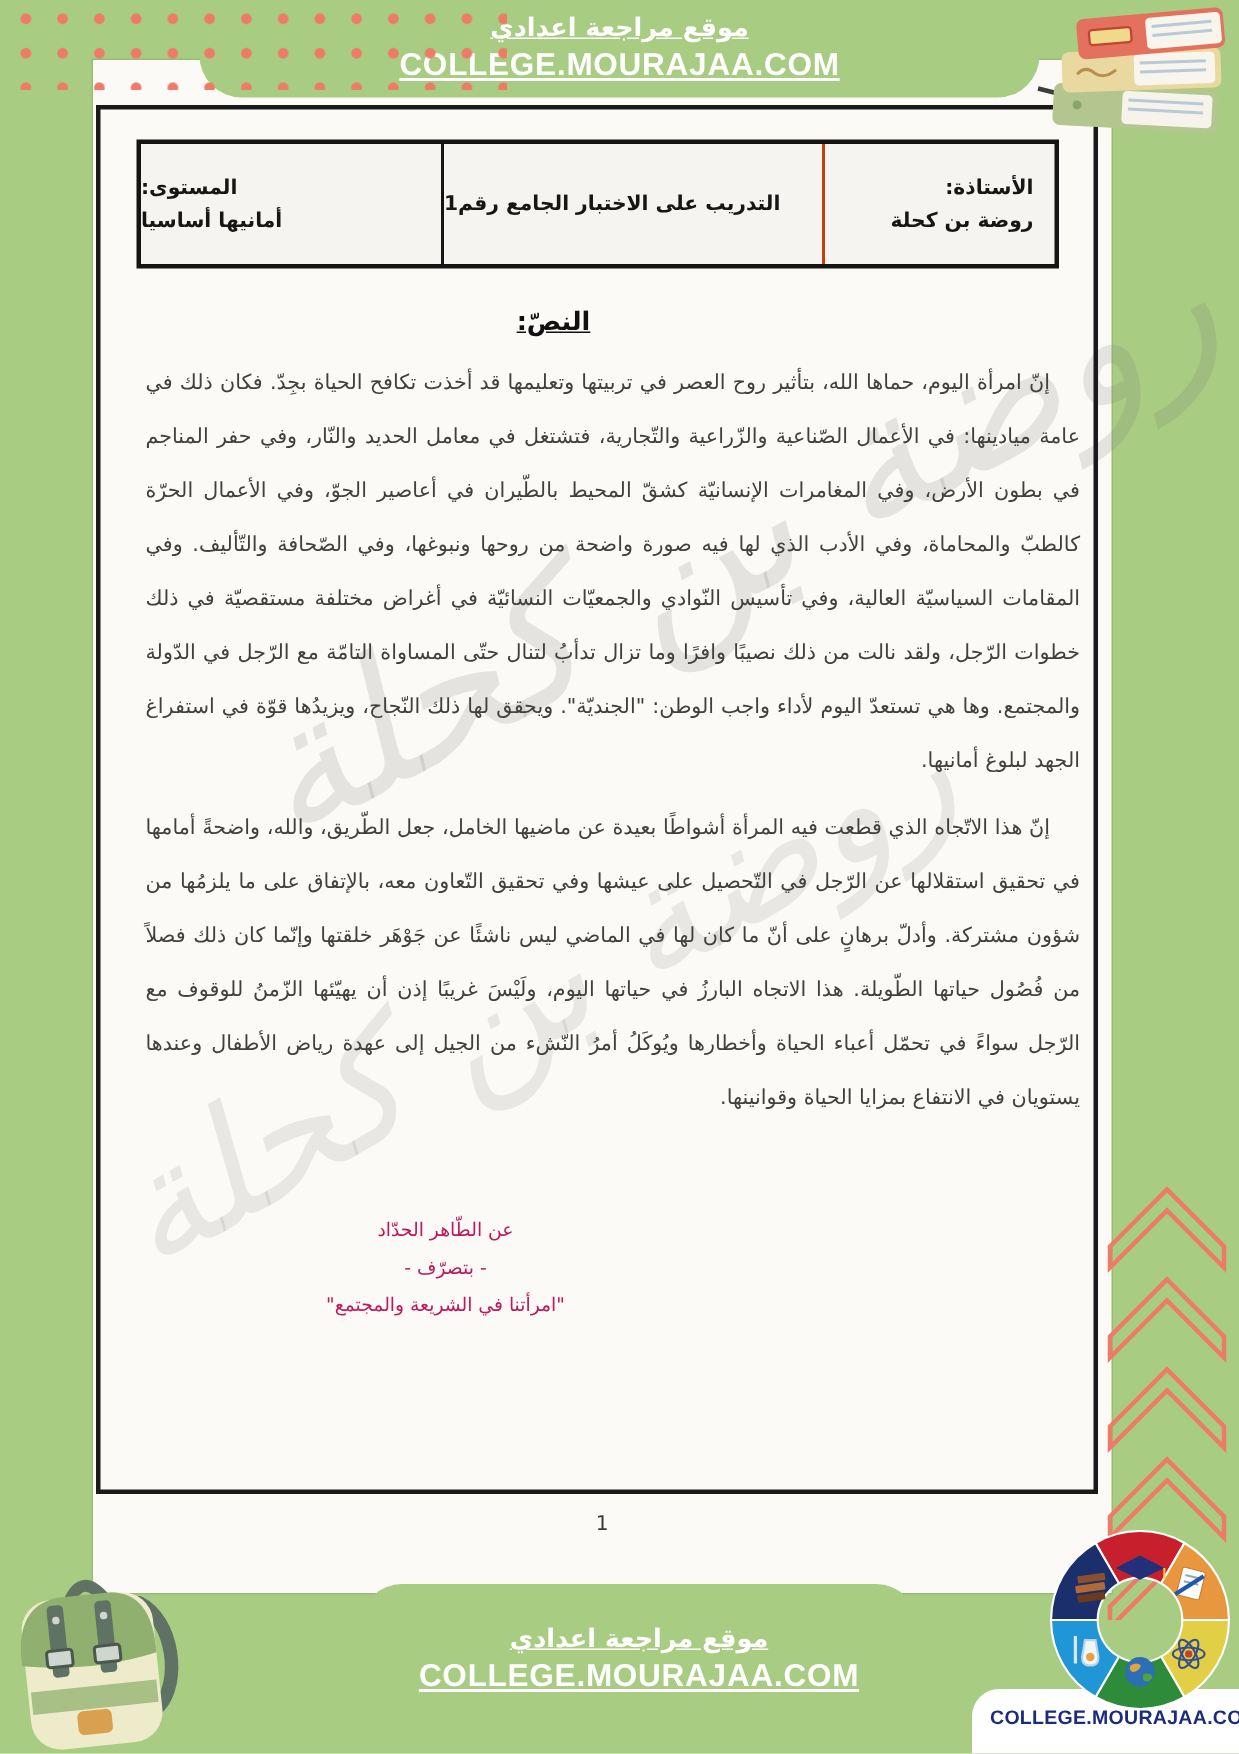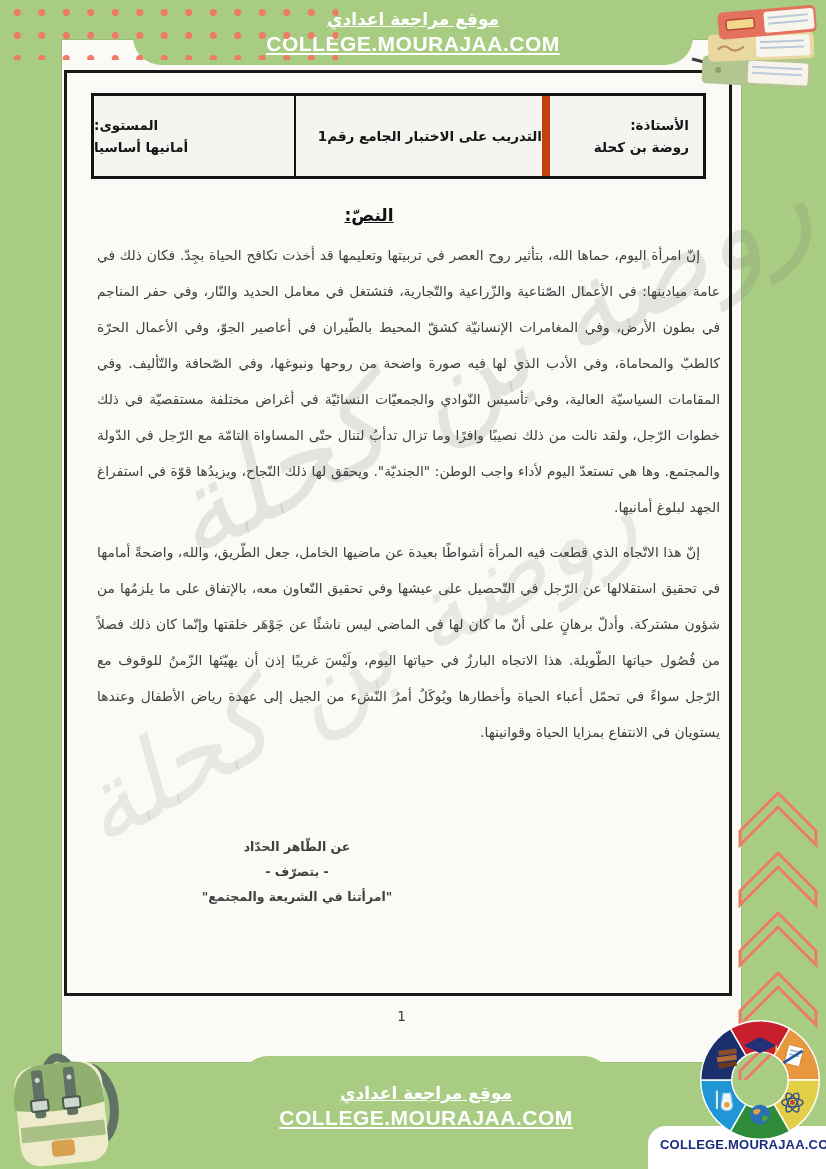--- a/index.html
+++ b/index.html
@@ -12,34 +12,34 @@
           background:#fbfaf6; box-shadow:0 0 0 1px rgba(0,0,0,.08); }
   .frame { position:absolute; left:2px; top:30px; right:9px; bottom:66px;
            border:3px solid #1a1a1a; }
 
   
   .htable { display:flex; direction:rtl; margin:20px 23px 0 24px; height:86px;
             border:3px solid #141414; background:#f5f4f0; }
   .cell { display:flex; flex-direction:column; justify-content:center;
           font-weight:bold; font-size:13.5px; line-height:22px; color:#161616; }
   .cell-teacher { width:153px; text-align:right; padding-right:14px; }
-  .cell-title   { flex:1; text-align:right; border-left:2px solid #141414; border-right:8px solid #c2410c; }
+  .cell-title   { flex:1; text-align:left; border-left:2px solid #141414; border-right:2px solid #c2410c; }
   .cell-level   { width:200px; text-align:left; padding-right:36px; }
 
   .heading { direction:rtl; margin:26px 58px 0 0; text-align:center;
              font-weight:bold; font-size:17px; color:#111;
              text-decoration:underline; }
 
   .bodytext { direction:rtl; margin:12px 9px 0 30px; text-align:justify;
               text-indent:20px; font-size:13.8px; line-height:36px; color:#404040; }
   .p2 { margin-top:9px; }
 
   .attrib { position:absolute; left:96px; top:734px; width:268px; direction:rtl;
-            text-align:center; font-weight:bold; font-size:12.5px;
-            line-height:25px; color:#404040;margin-top:27px; }
+            text-align:center; font-weight:normal; font-size:12.5px;
+            line-height:25px; color:#be185d; }
 
   .pagenum { position:absolute; bottom:38px; left:0; width:100%; text-align:center;
              font-size:13.5px; color:#3a3a3a; }
 
   .watermark { position:absolute; direction:rtl; color:rgba(110,110,110,.16);
                font-size:118px; font-style:italic; white-space:nowrap;
                pointer-events:none; }
   .wm1 { left:70px;  top:250px; transform:rotate(-28deg); }
   .wm2 { left:-20px; top:560px; transform:rotate(-30deg); font-size:104px;
          color:rgba(110,110,110,.13); }

